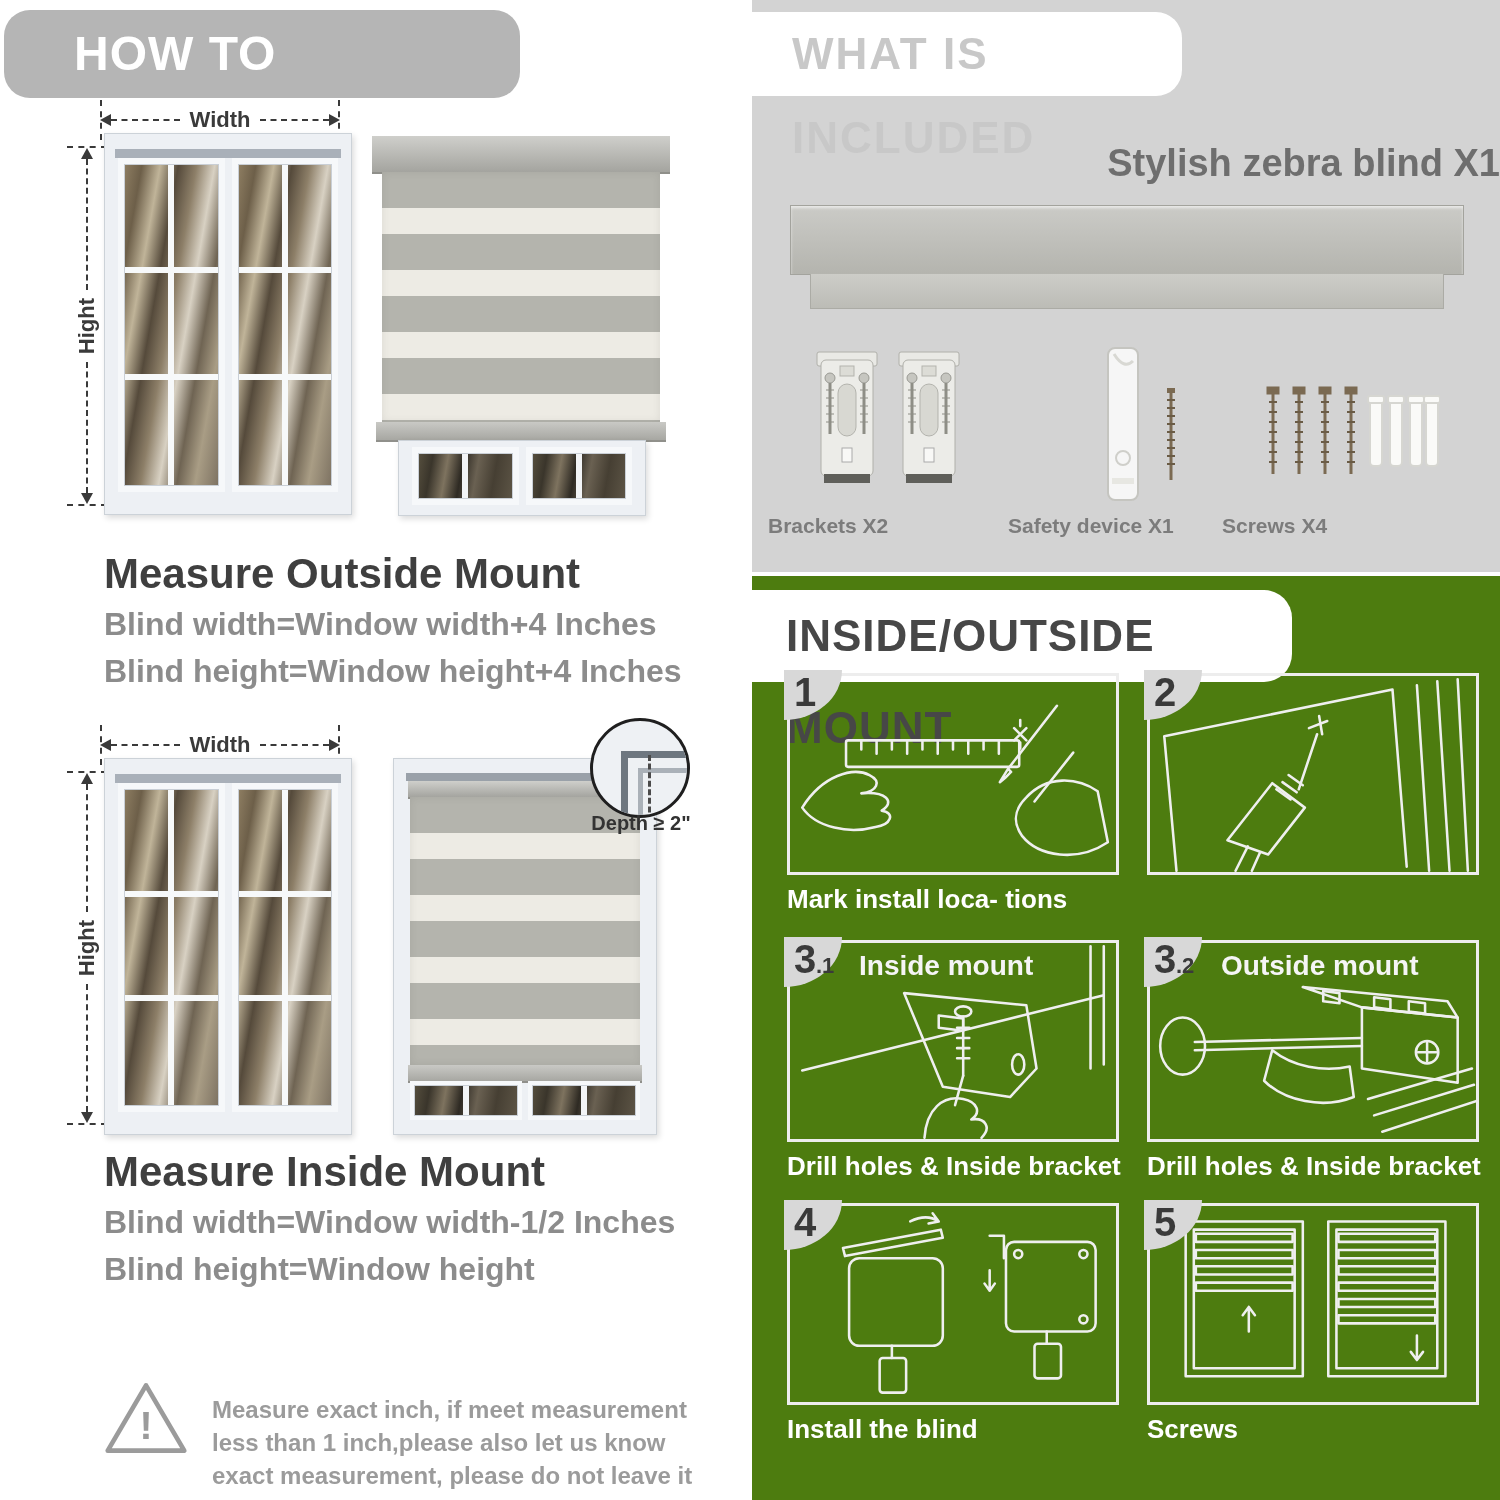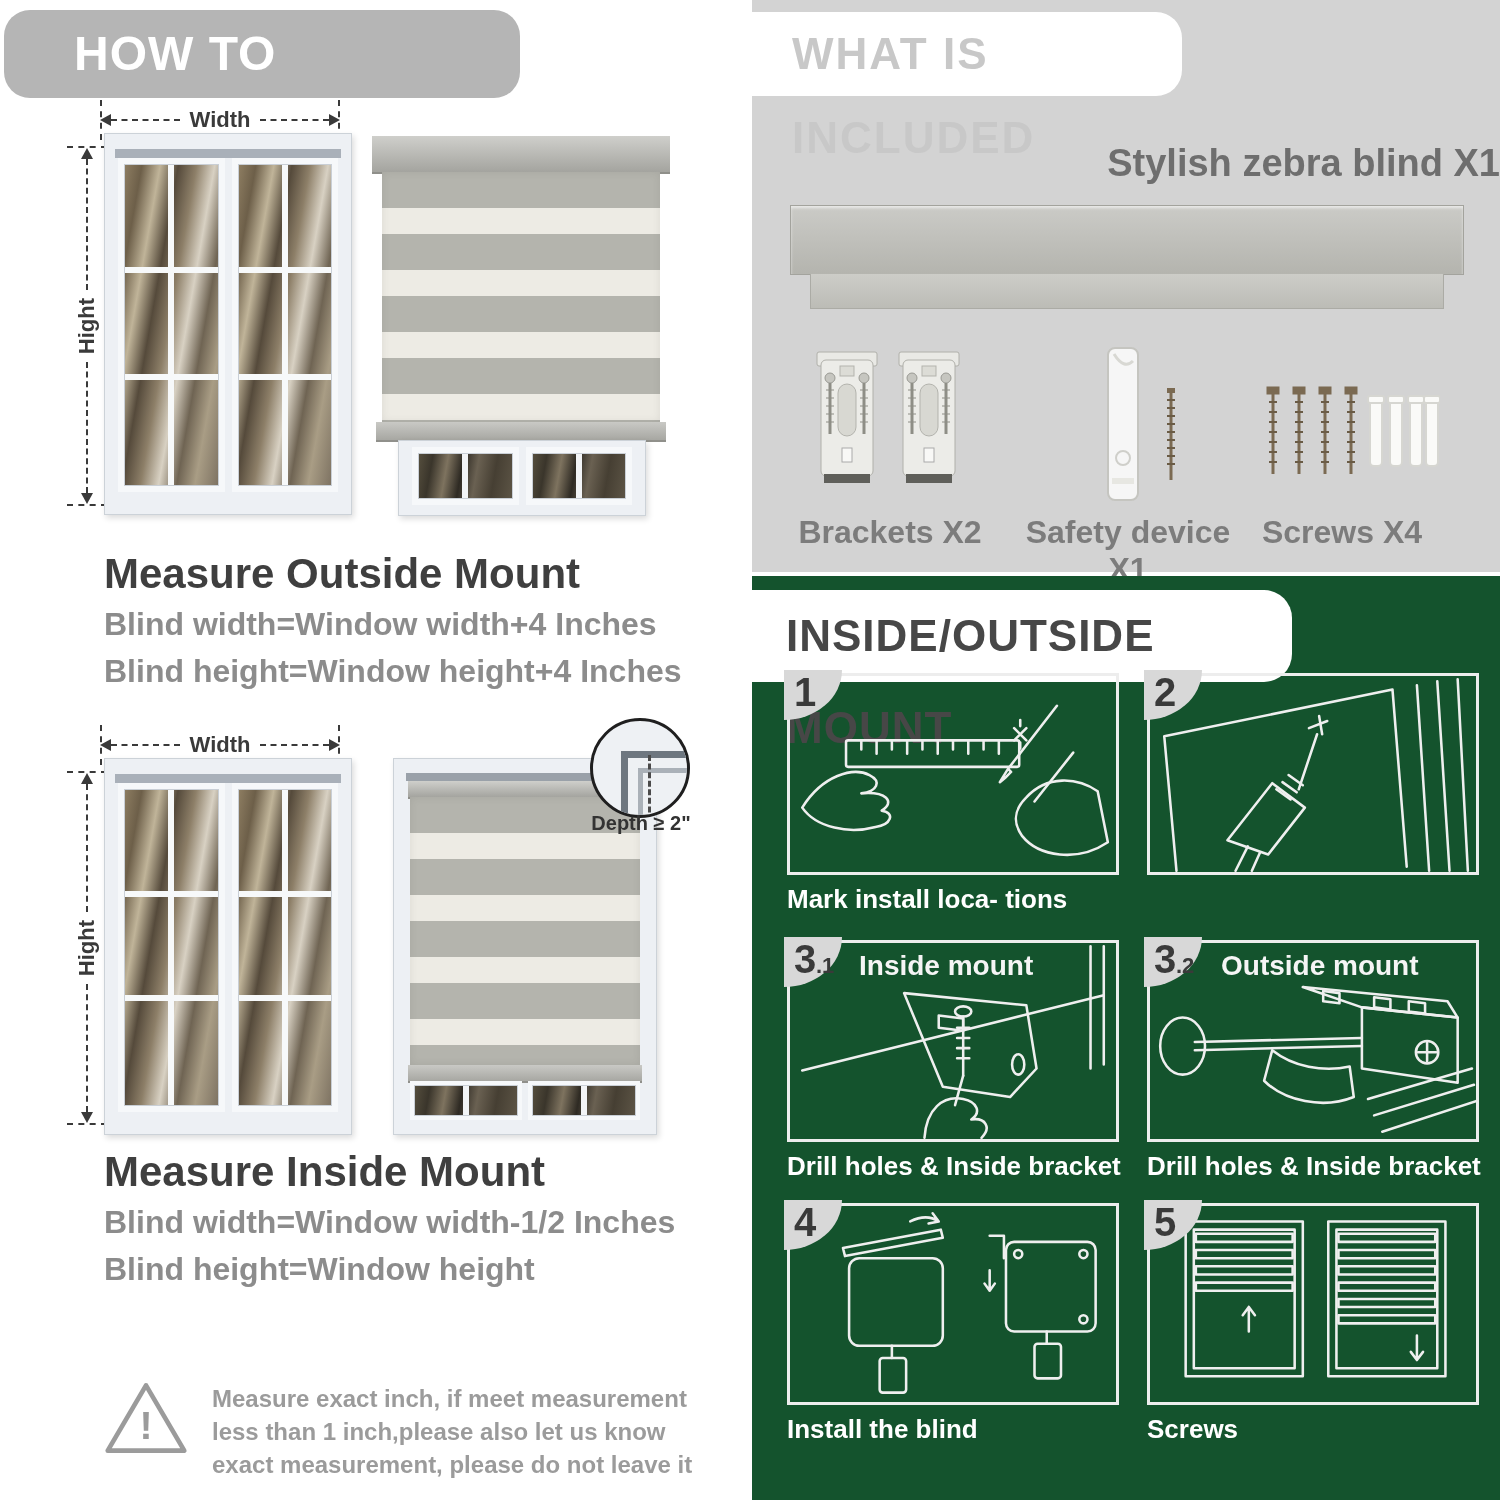--- a/index.html
+++ b/index.html
@@ -46,33 +46,33 @@
 
   .sec-title{font-size:42px;font-weight:bold;color:#3f3f3f;white-space:nowrap;}
   .sec-line{font-size:32px;font-weight:bold;color:#8c8c8c;line-height:47px;white-space:nowrap;}
 
   .depth-circle{width:94px;height:94px;border:3px solid #1f1f1f;border-radius:50%;background:#eef1f4;overflow:hidden;}
   .dc1{position:absolute;left:30%;top:32%;right:-20%;bottom:-20%;border-top:7px solid #6e7780;border-left:7px solid #6e7780;}
   .dc2{position:absolute;left:48%;top:50%;right:-20%;bottom:-20%;border-top:5px solid #aab1b8;border-left:5px solid #aab1b8;}
   .dcd{position:absolute;left:58%;top:36%;height:70%;border-left:3px dashed #4a4a4a;}
   .depth-lbl{font-size:20px;font-weight:bold;color:#333;text-align:center;}
 
-  .warn-text{font-size:24px;font-weight:bold;color:#9b9b9b;line-height:33px;}
+  .warn-text{font-size:24px;font-weight:bold;color:#9b9b9b;line-height:33px;margin-top:11px;}
 
   
   .included{left:752px;top:0;width:748px;height:572px;background:#d3d3d3;}
   .inc-badge{left:0;top:12px;width:430px;height:84px;background:#fff;border-radius:0 26px 26px 0;}
   .inc-badge span{display:block;line-height:84px;padding-left:40px;font-size:44px;font-weight:bold;color:#c8c8c8;letter-spacing:2px;}
   .product-lbl{left:0;right:0;top:142px;text-align:right;font-size:38px;font-weight:bold;color:#6e6e6e;}
   .bar-main{left:38px;top:205px;width:672px;height:68px;background:linear-gradient(180deg,#cbcbc7,#b4b4ae);border:1px solid #a3a39d;box-shadow:inset 0 2px 3px rgba(255,255,255,.6);}
   .bar-lip{left:58px;top:274px;width:632px;height:34px;background:linear-gradient(180deg,#cdcdc8,#bcbcb6);border:1px solid #ababa5;border-top:none;}
-  .item-lbl{font-size:32px;font-weight:bold;color:#7c7c7c;text-align:center;}
-
-  
-  .mount{left:752px;top:576px;width:748px;height:924px;background:#14532d;}
+  .item-lbl{font-size:21px;font-weight:bold;color:#7c7c7c;text-align:left;}
+
+  
+  .mount{left:752px;top:576px;width:748px;height:924px;background:#4d7c0f;}
   .mnt-badge{left:0;top:14px;width:540px;height:92px;background:#fff;border-radius:0 28px 28px 0;}
   .mnt-badge span{display:block;line-height:92px;padding-left:34px;font-size:44px;font-weight:bold;color:#474747;letter-spacing:1px;}
   .step-box{width:326px;height:196px;border:3px solid #ededed;}
   .step-num{position:absolute;left:-3px;top:-3px;width:58px;height:50px;background:#d8d8d8;border-radius:0 0 100% 0;}
   .step-num .n{position:absolute;left:10px;top:0px;font-size:40px;font-weight:bold;color:#3a3a3a;}
   .step-num .s{position:absolute;left:32px;top:16px;font-size:22px;font-weight:bold;color:#3a3a3a;}
   .step-title{position:absolute;left:74px;top:10px;font-size:28px;font-weight:bold;color:#f5f5f5;white-space:nowrap;}
   .step-cap{font-size:26px;font-weight:bold;color:#fff;white-space:nowrap;}
   .art{position:absolute;left:0;top:0;width:100%;height:100%;}
   .art path,.art rect,.art line,.art circle,.art ellipse,.art polyline{fill:none;stroke:#efefef;stroke-width:2.5;stroke-linecap:round;stroke-linejoin:round;}

